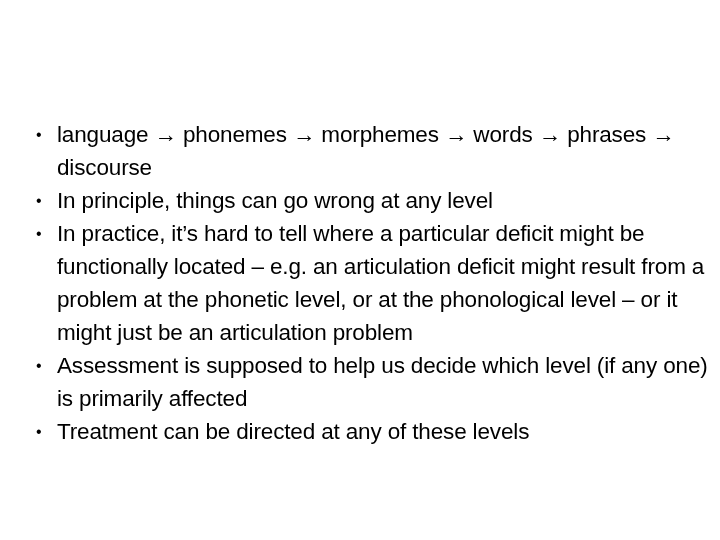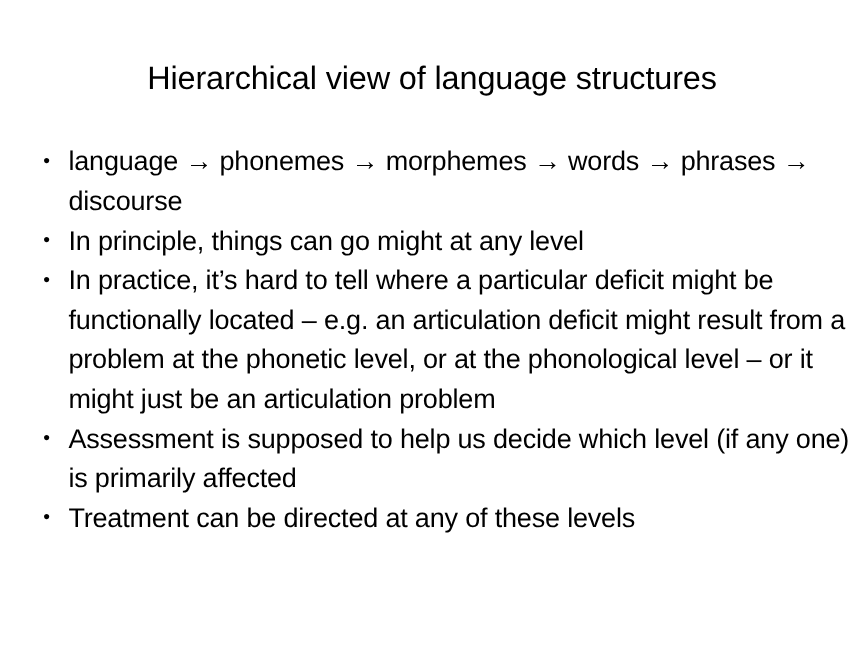--- a/index.html
+++ b/index.html
@@ -68,33 +68,32 @@
   }
   li.bullet-item .bullet-text {
     display: block;
   }
 </style>
 </head>
 <body>
 
 <div class="slide">
 
-  <div class="slide-title">Hierarchical view of language structures</div>
 
   <div class="slide-body">
     <ul class="bullet-list">
 
       <li class="bullet-item">
         <span class="bullet-dot">•</span>
         <span class="bullet-text">language → phonemes → morphemes → words → phrases → discourse</span>
       </li>
 
       <li class="bullet-item">
         <span class="bullet-dot">•</span>
-        <span class="bullet-text">In principle, things can go might at any level</span>
+        <span class="bullet-text">In principle, things can go wrong at any level</span>
       </li>
 
       <li class="bullet-item">
         <span class="bullet-dot">•</span>
         <span class="bullet-text">In practice, it’s hard to tell where a particular deficit might be functionally located – e.g. an articulation deficit might result from a problem at the phonetic level, or at the phonological level – or it might just be an articulation problem</span>
       </li>
 
       <li class="bullet-item">
         <span class="bullet-dot">•</span>
         <span class="bullet-text">Assessment is supposed to help us decide which level (if any one) is primarily affected</span>

